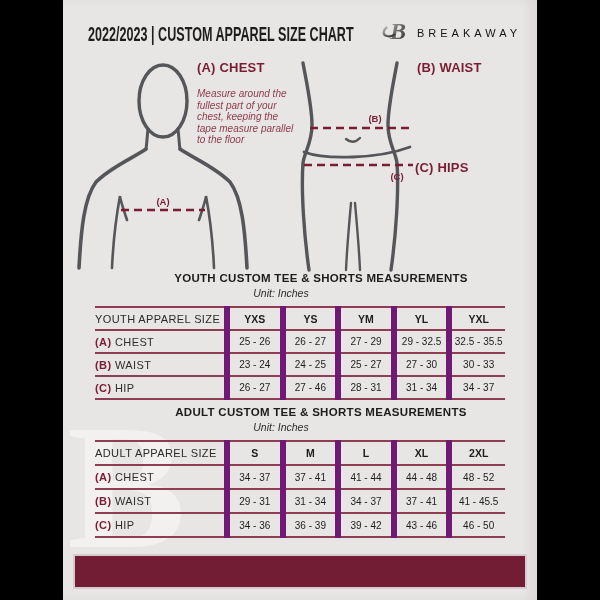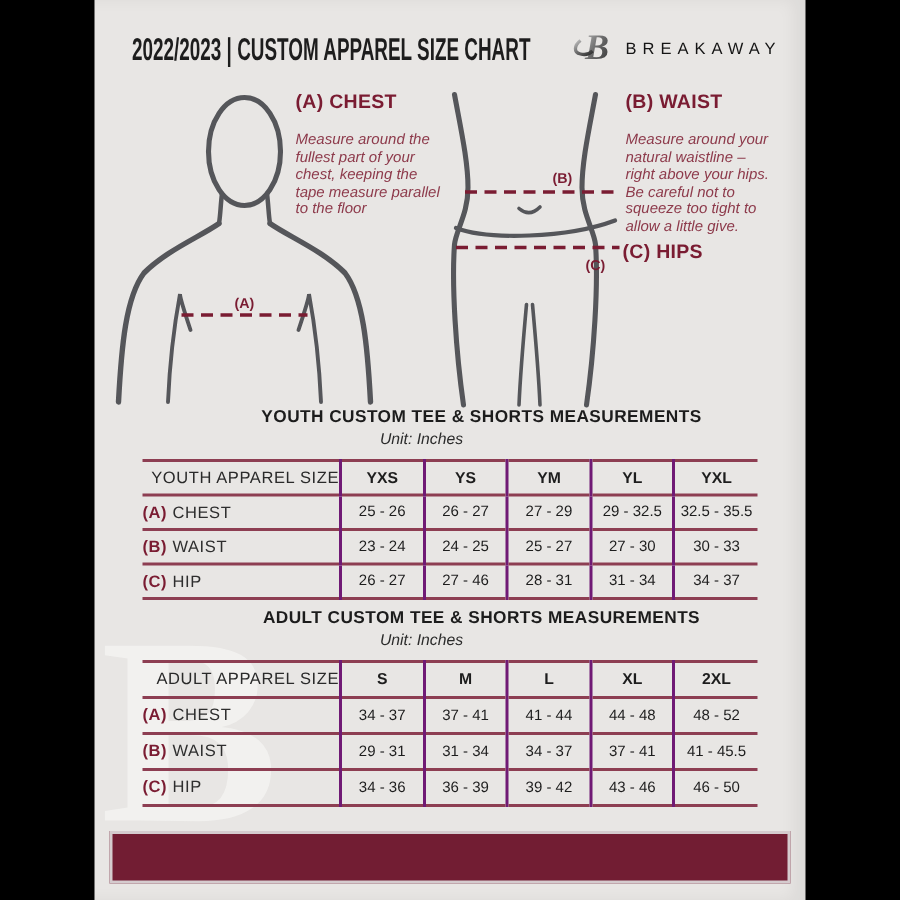--- a/index.html
+++ b/index.html
@@ -46,26 +46,26 @@
     font-size:10.5px;font-style:italic;color:#2b2b2b;
   }
   table.size-table{
     position:absolute;left:32px;width:410px;border-collapse:collapse;table-layout:fixed;
   }
   table.size-table col.c-lbl{width:132px;}
   table.size-table col.c-val{width:55.6px;}
   table.size-table tr{border-top:2px solid #8d3e52;}
   table.size-table tr.last{border-bottom:2px solid #8d3e52;}
   table.size-table td{padding:0;vertical-align:middle;}
-  table.size-table td + td{border-left:2px solid #701a75;text-align:center;}
+  table.size-table td + td{border-left:6px solid #701a75;text-align:center;}
   .t-youth td{height:21px;}
   .t-adult td{height:22px;}
   td.lbl{padding-left:10px;font-size:11px;color:#2e2e2e;letter-spacing:.4px;}
   td.lbl .key{font-weight:bold;color:#7a1c32;}
-  tr.hdr td.lbl{font-size:11px;color:#2a2a2a;text-align:right;}
+  tr.hdr td.lbl{font-size:11px;color:#2a2a2a;}
   tr.hdr td.sz{font-size:10.5px;font-weight:bold;color:#1d1d1d;}
   td.val{font-size:10px;color:#1d1d1d;}
   
   .watermark{
     position:absolute;left:4px;top:398px;font-size:178px;line-height:1;
     font-weight:bold;font-family:"Liberation Serif",serif;
     color:rgba(249,248,247,0.6);z-index:0;
   }
   .footer-bar{
     position:absolute;left:10px;top:554px;width:450px;height:31px;
@@ -132,26 +132,20 @@
     <div class="instr instr-a">
       <div class="instr-title">(A) CHEST</div>
       <div class="instr-body">Measure around the
 fullest part of your
 chest, keeping the
 tape measure parallel
 to the floor</div>
     </div>
     <div class="instr instr-b">
       <div class="instr-title">(B) WAIST</div>
-      <div class="instr-body">Measure around your
-natural waistline –
-right above your hips.
-Be careful not to
-squeeze too tight to
-allow a little give.</div>
     </div>
     <div class="instr instr-c">
       <div class="instr-title">(C) HIPS</div>
     </div>
 
     <div class="tbl-title" style="top:272px">YOUTH CUSTOM TEE &amp; SHORTS MEASUREMENTS</div>
     <div class="tbl-unit" style="top:287px">Unit: Inches</div>
     <table class="size-table t-youth" style="top:306px">
       <colgroup>
           <col class="c-lbl">

